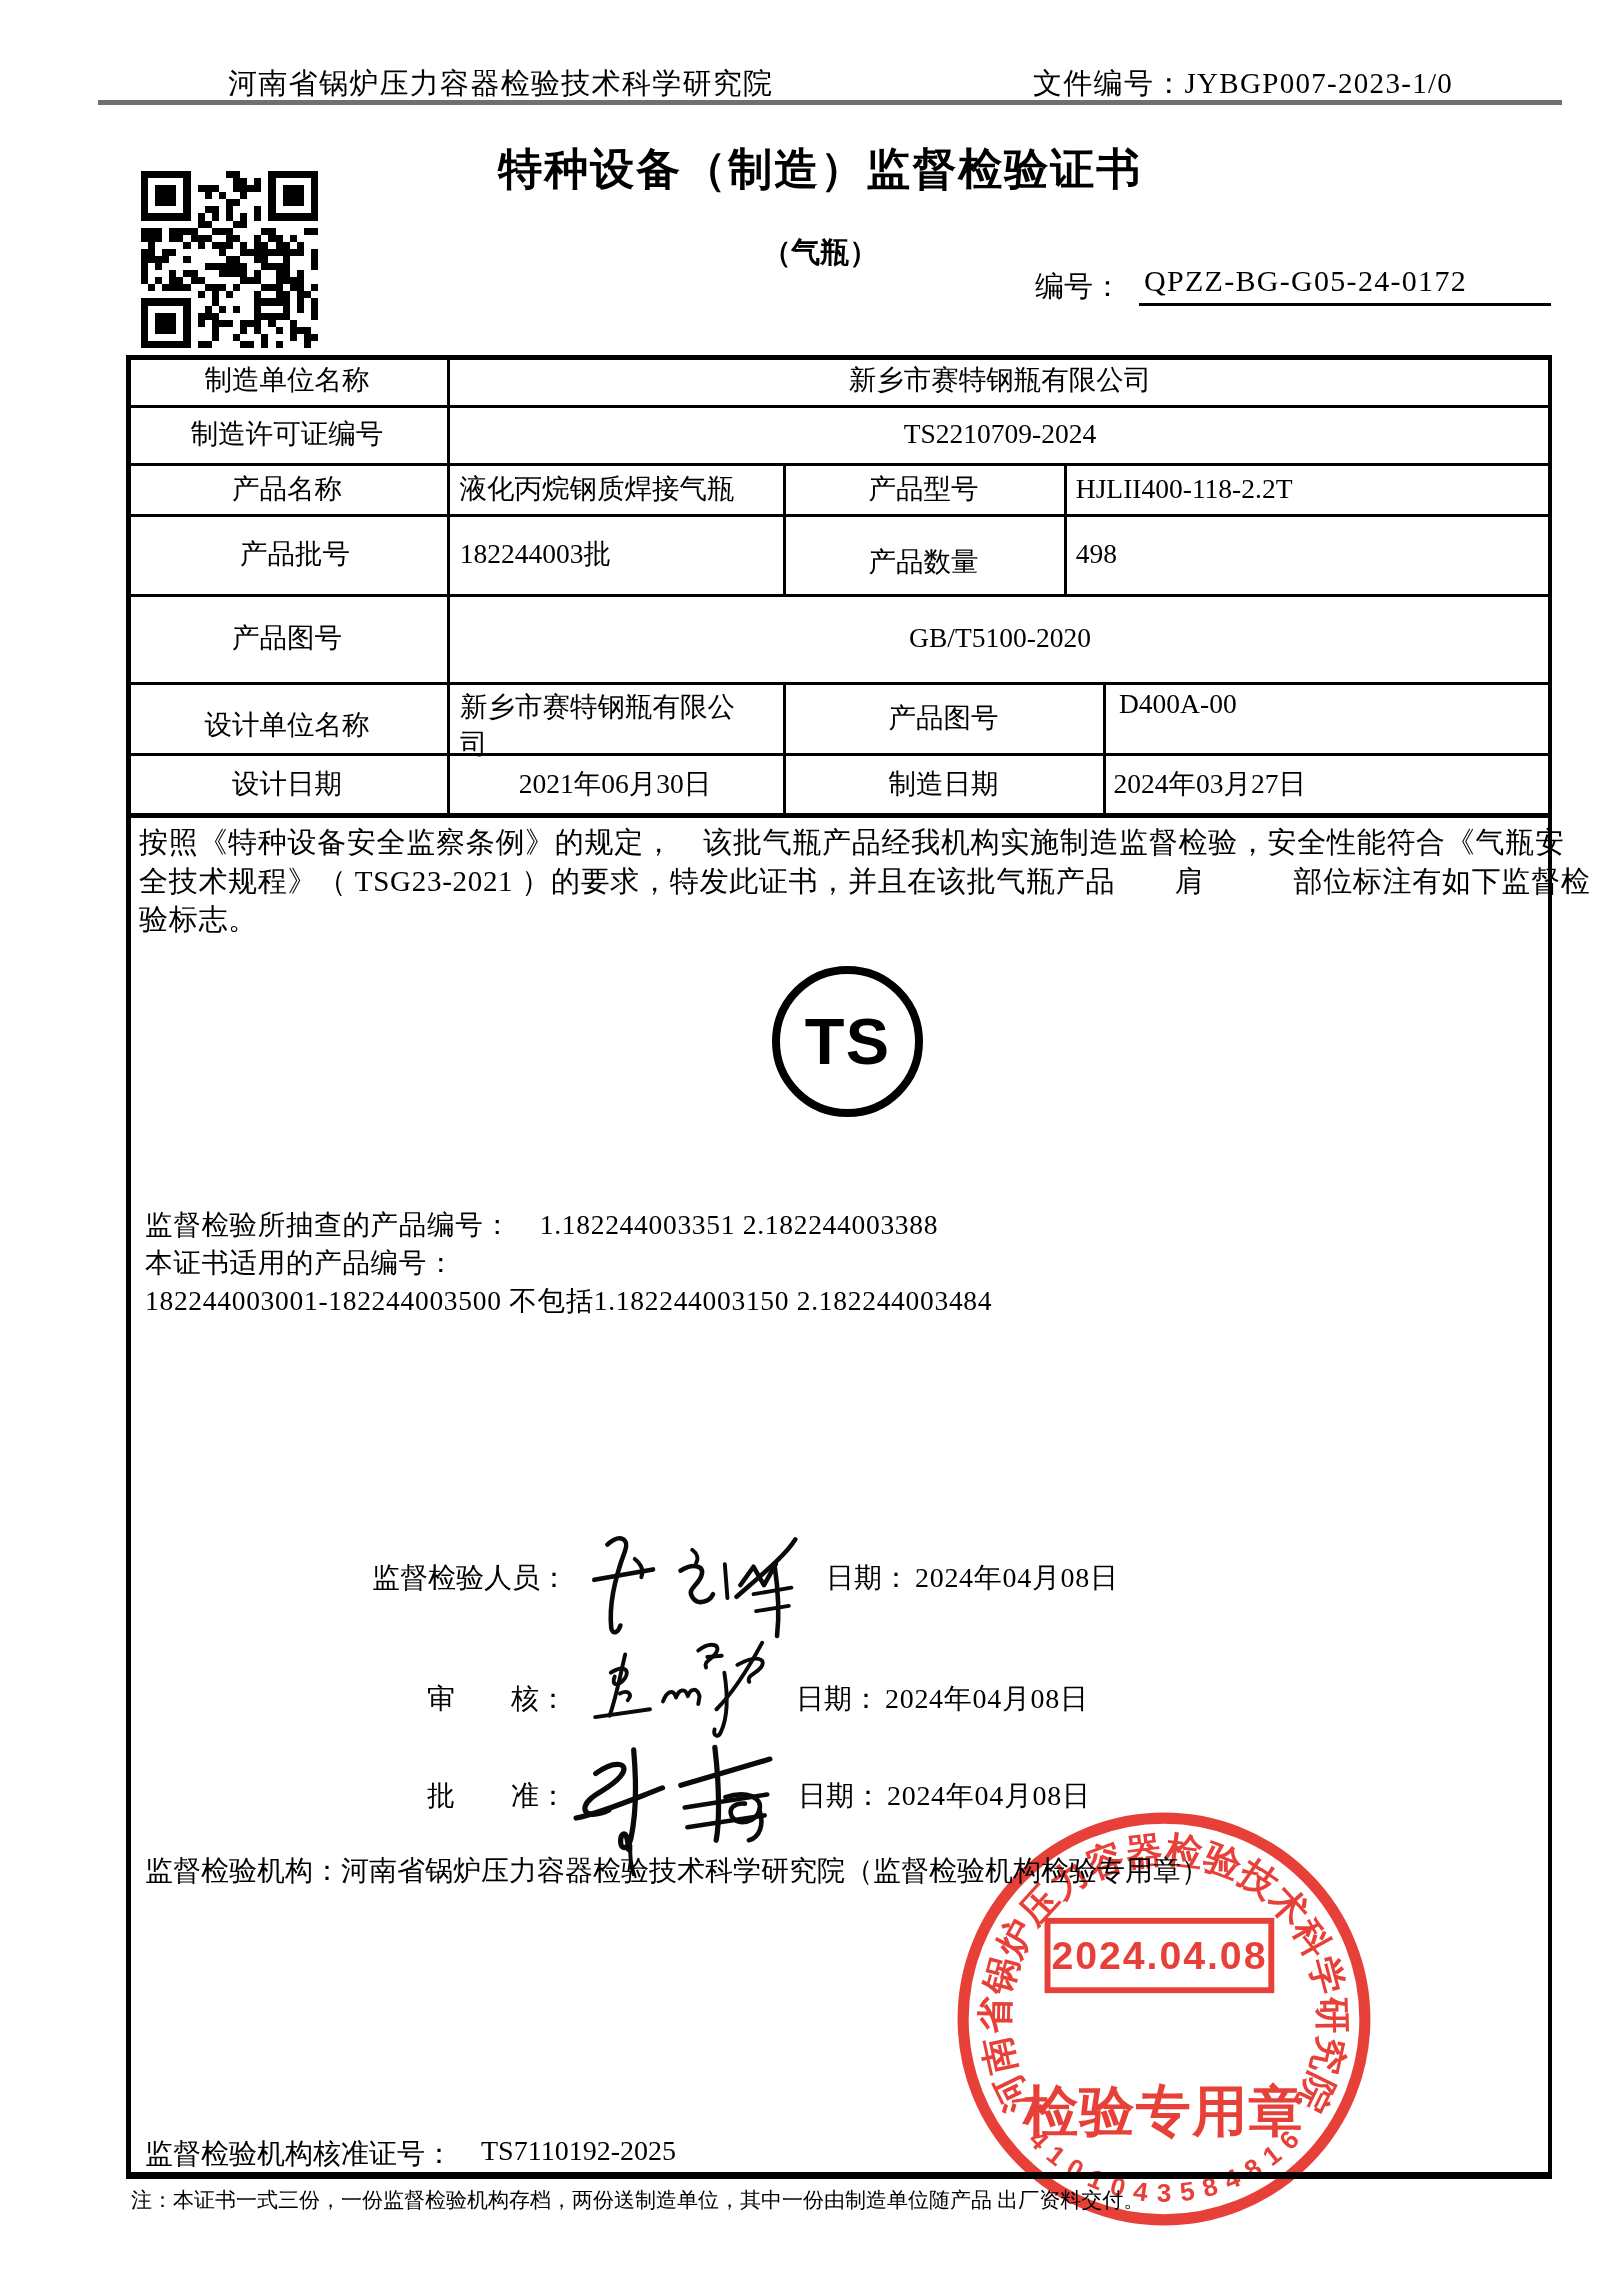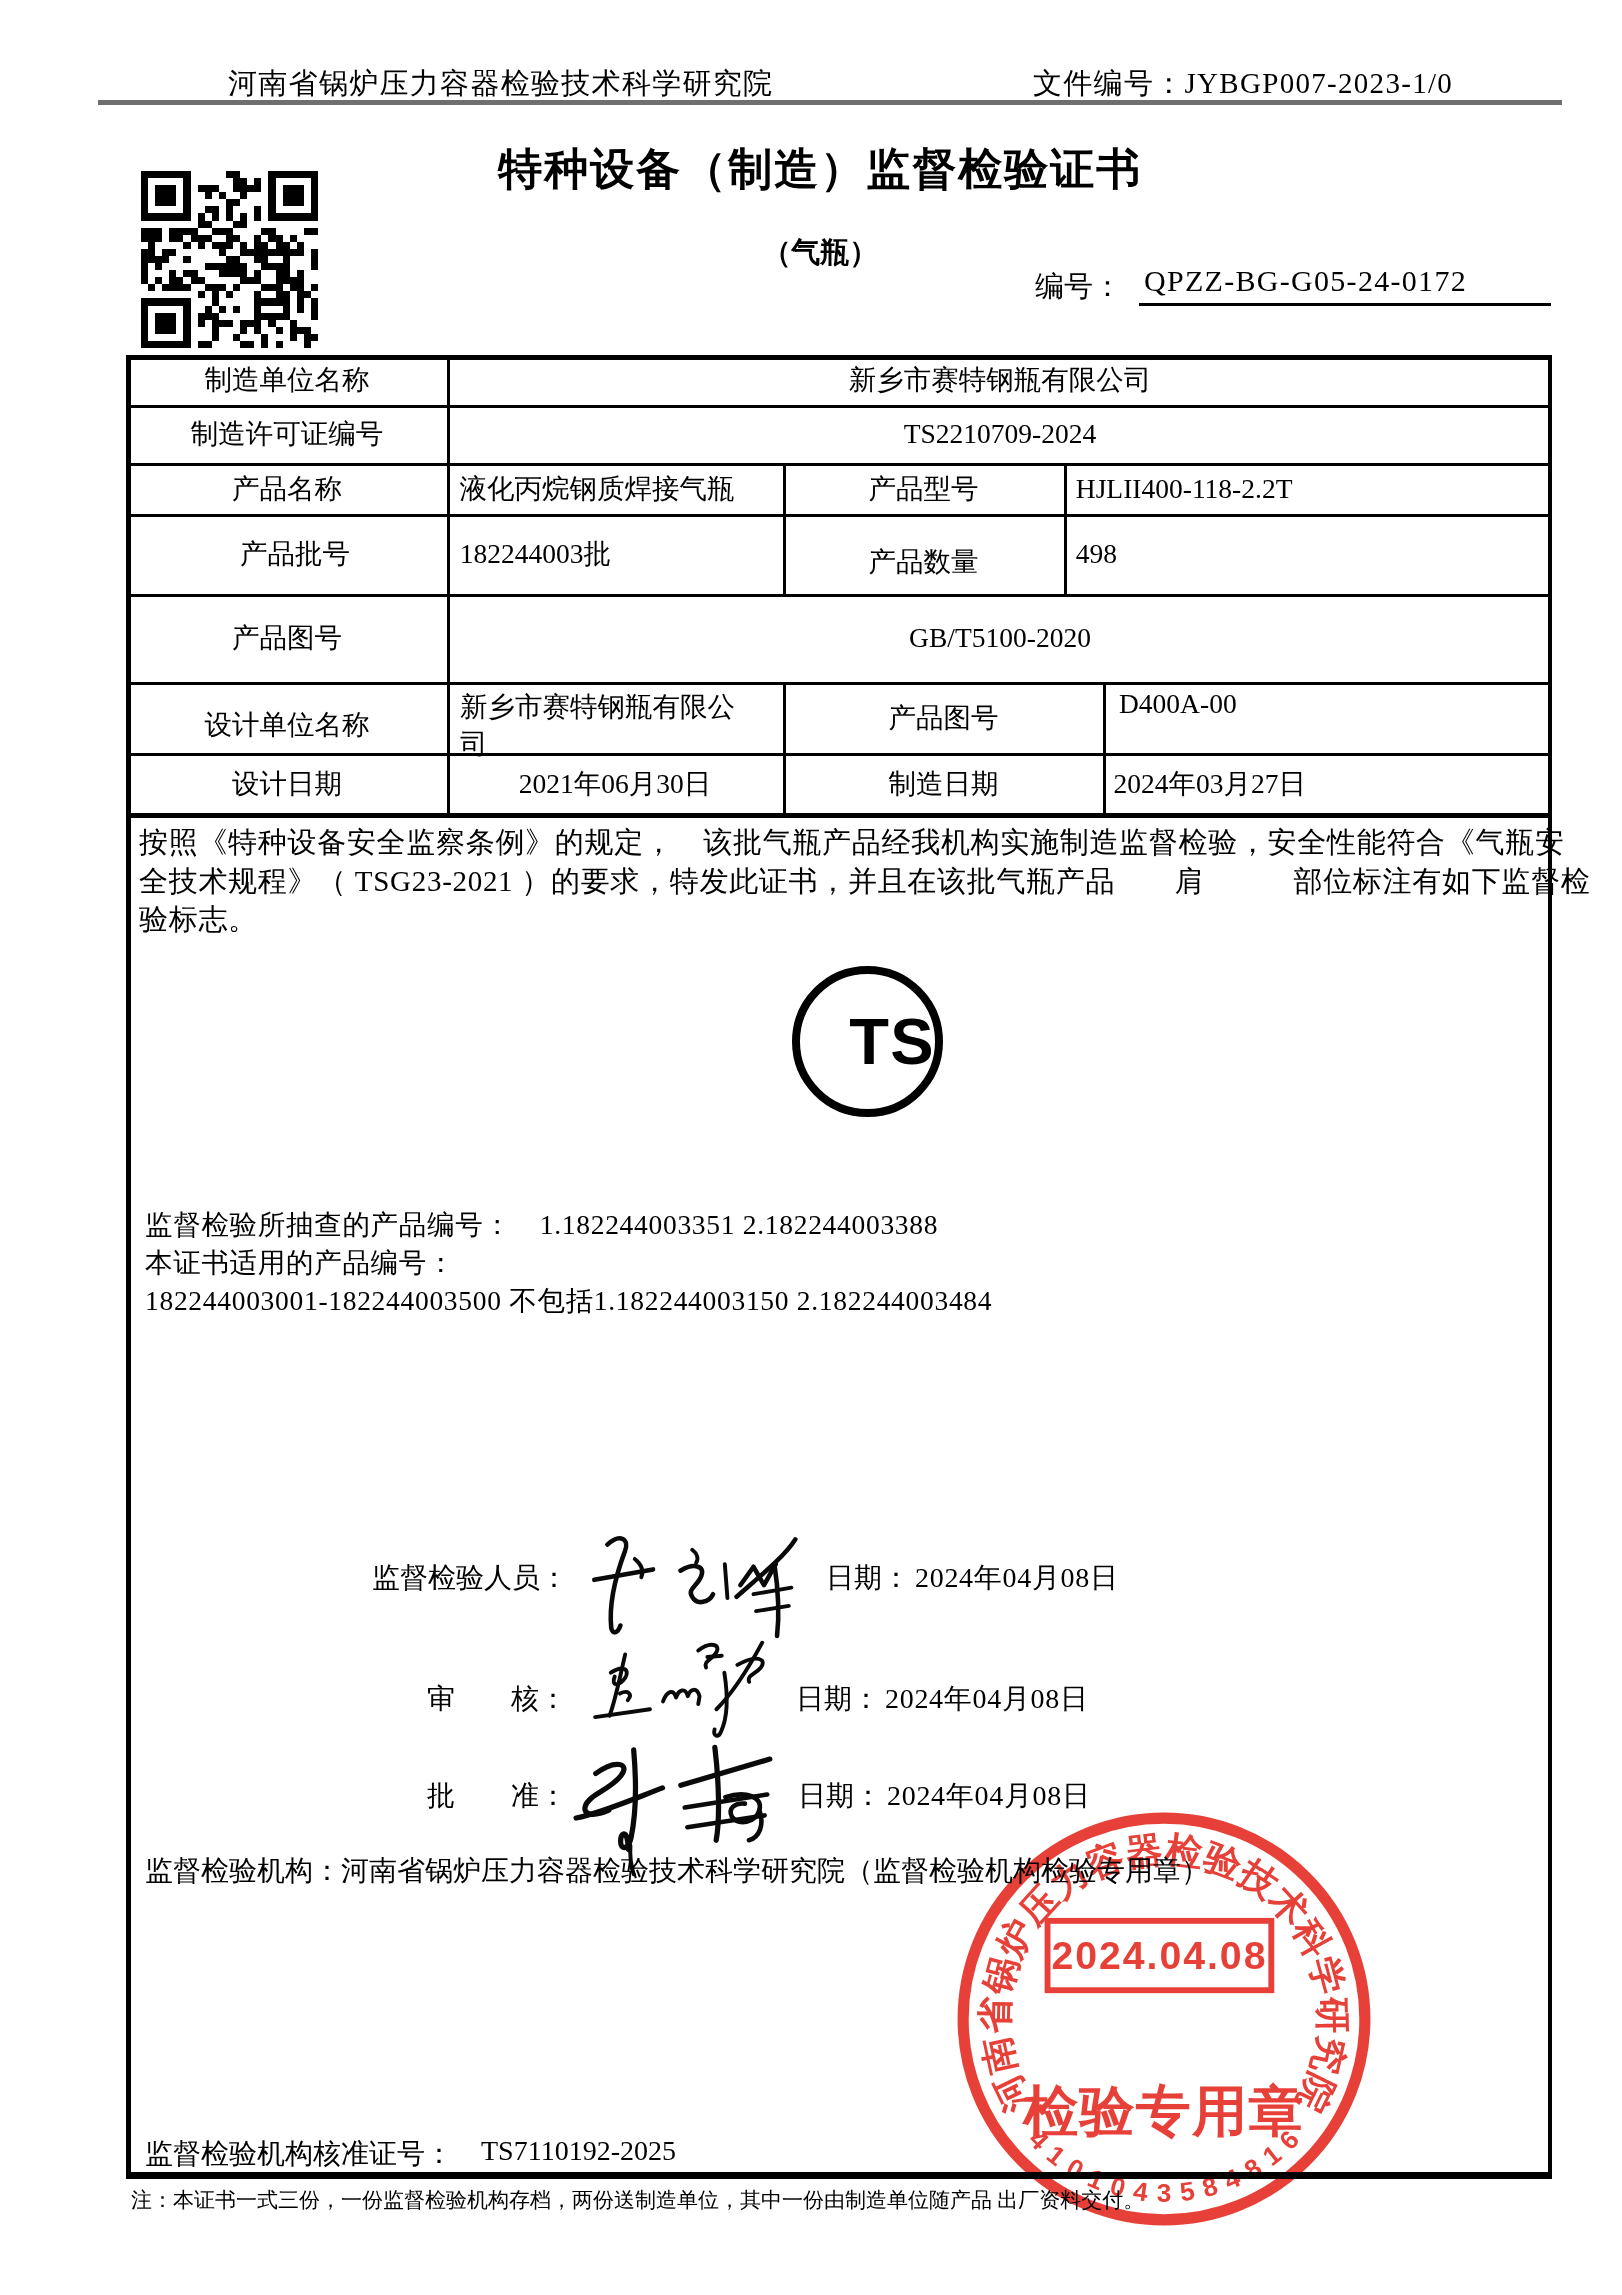--- a/index.html
+++ b/index.html
@@ -17,22 +17,22 @@
   
   .bigbox{left:126px;top:355px;width:1426px;height:1824px;
           border-left:5.9px solid #000;border-right:4.6px solid #000;
           border-top:5.9px solid #000;border-bottom:7.9px solid #000;box-sizing:border-box;}
   .hline{background:#000;height:3.3px;left:126px;width:1426px;}
   .vline{background:#000;width:3.3px;}
   .cell{display:flex;align-items:center;font-size:27.5px;box-sizing:border-box;}
   .ctr{justify-content:center;text-align:center;}
   .statement-line{font-size:29px;white-space:pre;letter-spacing:0.7px;}
   .numline{font-size:27.5px;white-space:pre;letter-spacing:0.7px;}
-  .ts-circle{left:792px;top:966px;width:151px;height:151px;border:8.5px solid #000;border-radius:50%;
-             display:flex;align-items:center;justify-content:flex-end;box-sizing:border-box;}
+  .ts-circle{left:772px;top:966px;width:151px;height:151px;border:8.5px solid #000;border-radius:50%;
+             display:flex;align-items:center;justify-content:center;box-sizing:border-box;}
   .ts-text{font-family:"Liberation Sans","DejaVu Sans",sans-serif;font-weight:600;font-size:65px;letter-spacing:1.3px;}
   .sigrow-label{font-size:28px;white-space:pre;}
   .datelabel{font-size:28px;}
   .dateval{font-size:28px;letter-spacing:0.7px;}
   .footline{font-size:28px;white-space:pre;}
   .note{font-size:21px;white-space:pre;}
   .stamp{mix-blend-mode:multiply;opacity:.88;}
   .sig path{stroke:#0a0a0a;fill:none;stroke-linecap:round;stroke-linejoin:round;}
 </style>
 </head>

